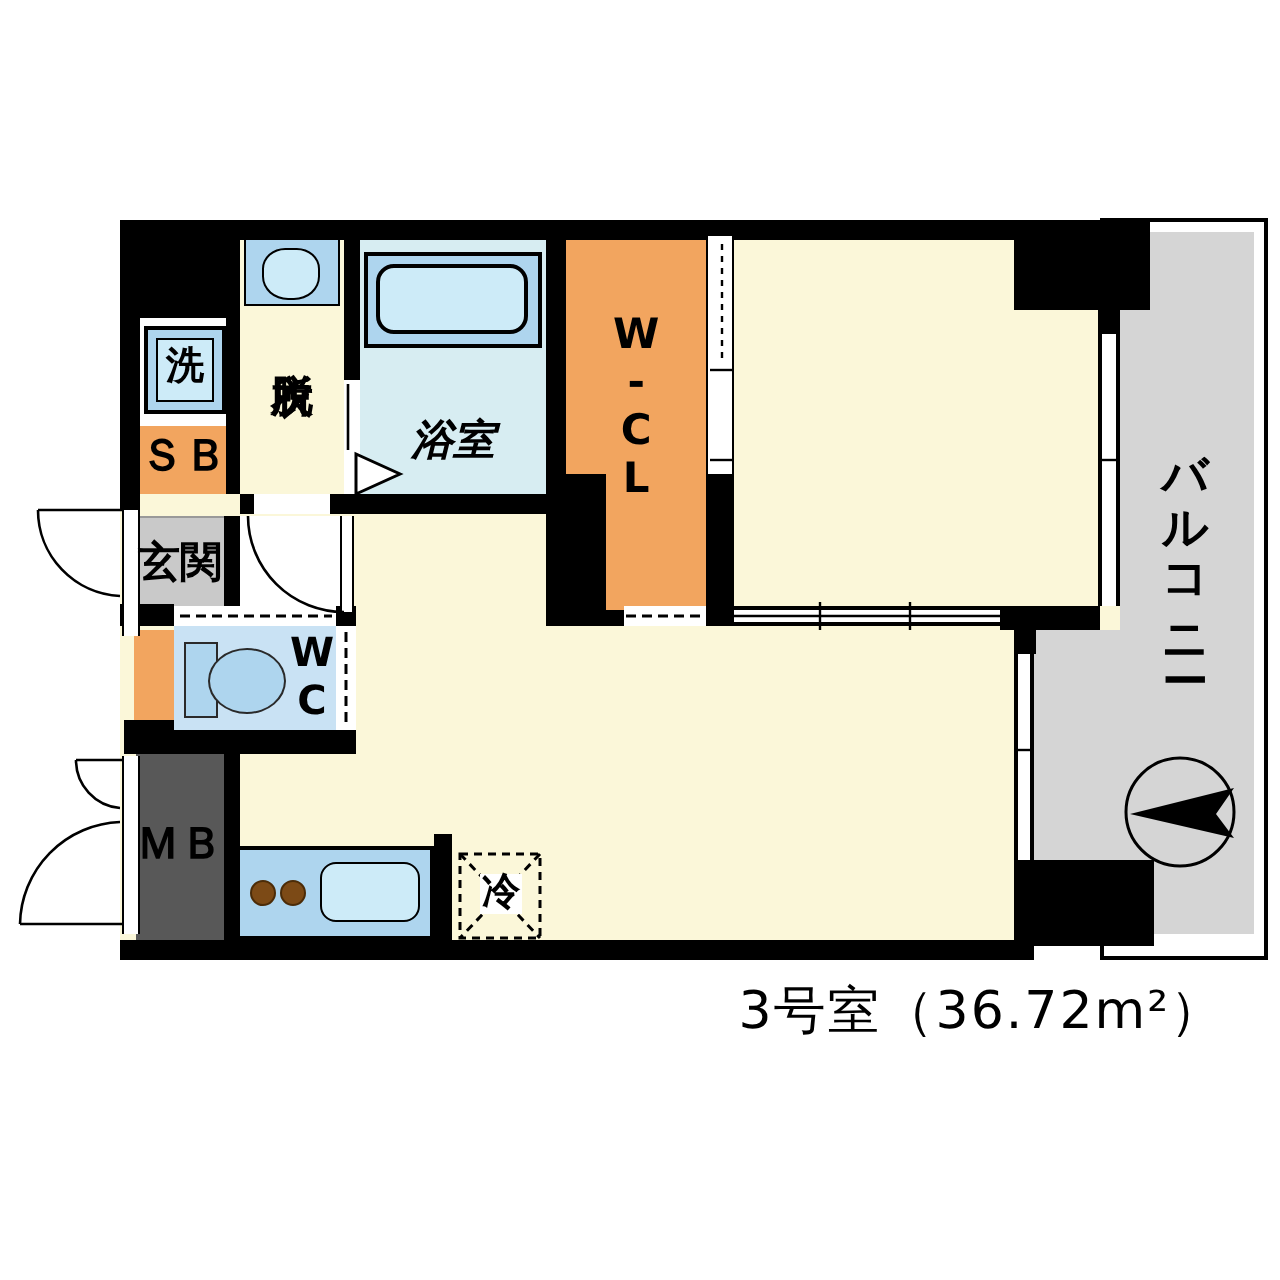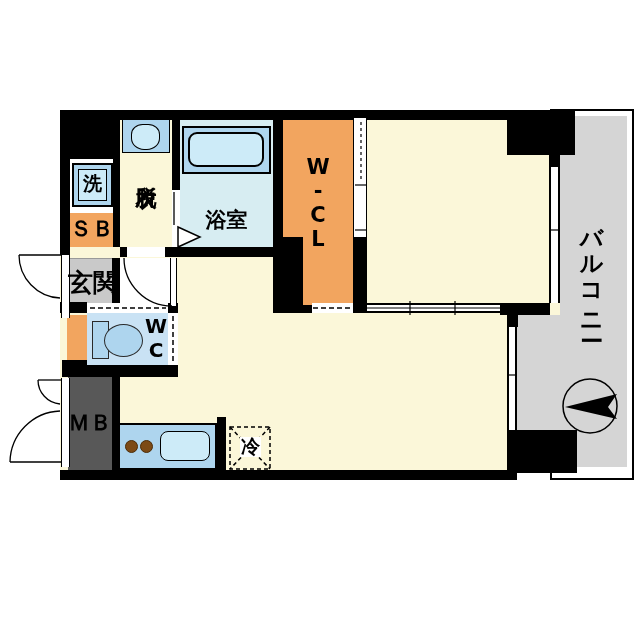--- a/index.html
+++ b/index.html
@@ -120,21 +120,22 @@
       <path d="M230,427 L270,469"></path>
       <path d="M270,427 L230,469"></path>
     </g>
     <circle cx="590" cy="406" r="27" fill="none" stroke="#000" stroke-width="1.5"></circle>
     <path d="M565,407 L617,394 L608,407 L617,419 Z" fill="#000"></path>
   </svg>
 
   <div class="lbl" style="left:72px;top:174px;width:41px;text-align:center;font-size:19px;">洗</div>
   <div class="lbl" style="left:70px;top:217px;width:43px;text-align:center;font-size:22px;">ＳＢ</div>
   <div class="lbl vtext-up" style="left:135px;top:170px;font-size:21px;">脱衣所</div>
-  <div class="lbl" style="left:180px;top:209px;width:93px;text-align:center;font-size:21px;">浴室</div>
+  <div class="lbl" style="left:180px;top:209px;width:93px;text-align:center;font-size:21px;font-style:italic;">浴室</div>
   <div class="lbl vtext-up" style="left:307px;top:155px;font-size:21px;">W-CL</div>
-  <div class="lbl" style="left:68px;top:270px;width:44px;text-align:center;font-size:25px;">玄関</div>
+  <div class="lbl" style="left:68px;top:270px;width:44px;text-align:center;font-size:21px;">玄関</div>
   <div class="lbl vtext-up" style="left:145px;top:314px;font-size:20px;">WC</div>
   <div class="lbl" style="left:68px;top:411px;width:44px;text-align:center;font-size:22px;">ＭＢ</div>
   <div class="lbl" style="left:240px;top:437px;font-size:19px;background:#fff;padding:0 1px;">冷</div>
   <div class="lbl vtext" style="left:580px;top:211px;font-size:23px;letter-spacing:3px;">バルコニー</div>
+  <div class="lbl" style="left:300px;top:493px;width:312px;text-align:right;font-size:26px;font-weight:500;letter-spacing:1px;">3号室（36.72m²）</div>
 
 </div>
 
 </body></html>

